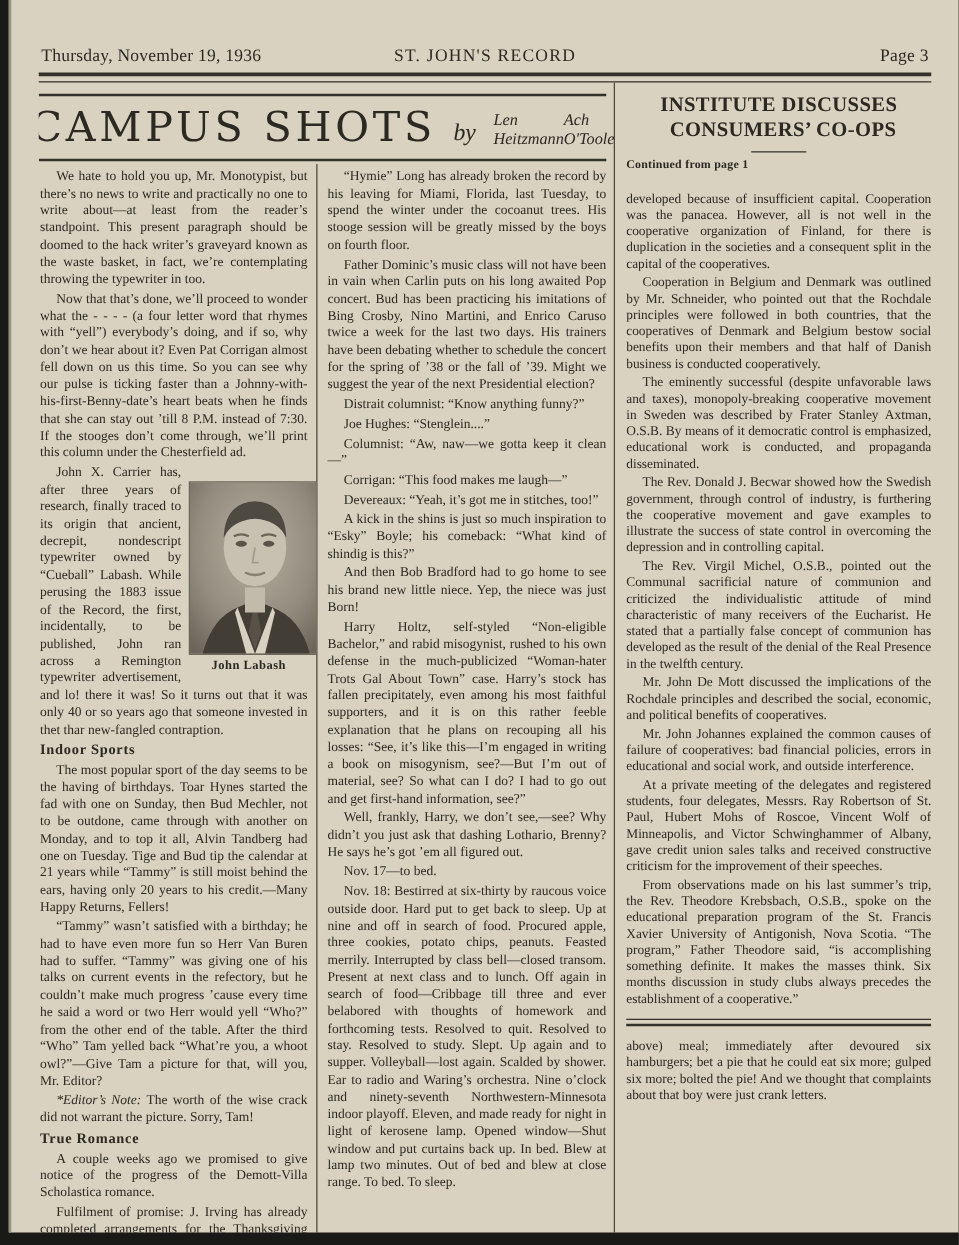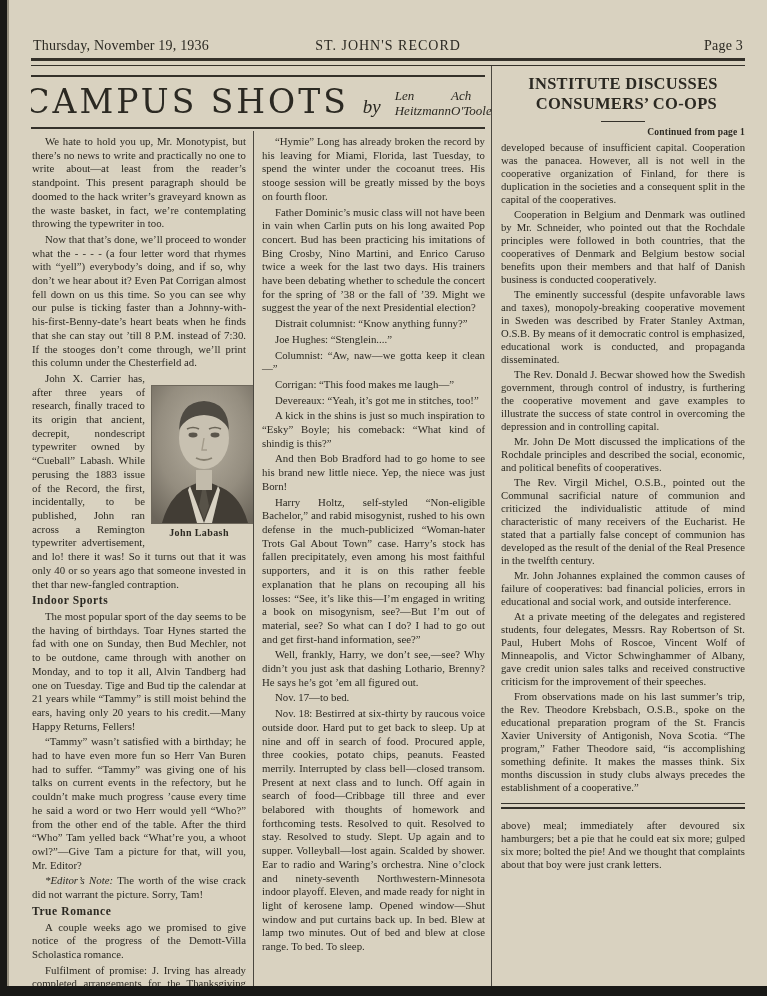--- a/index.html
+++ b/index.html
@@ -79,21 +79,21 @@
     float:right;width:94px;margin:14px 0 2px 7px;
     display:block;text-indent:0;
   }
   .photo-box svg{display:block;width:104px;height:137px;background:#8f887c;outline:1px solid #6e685c;}
   .photo-caption{display:block;text-align:center;font-weight:bold;font-size:10px;padding-top:3px;letter-spacing:.4px;}
   
   .c3-headline{font-weight:bold;font-size:16.5px;line-height:1.22;letter-spacing:.3px;margin:2px 0 0 0;}
   .c3-line1{display:block;text-align:center;}
   .c3-line2{display:block;text-align:right;padding-right:28px;}
   .c3-smallrule{width:44px;border-top:1.5px solid #34312a;margin:7px auto 5px auto;}
-  .c3-continued{text-align:right;font-weight:bold;font-size:9.5px;margin-bottom:4px;letter-spacing:.2px;}
+  .c3-continued{text-align:left;font-weight:bold;font-size:9.5px;margin-bottom:16px;letter-spacing:.2px;}
 </style>
 </head>
 <body>
 
 <div class="scan">
   <div class="page">
 
     <header class="pg-header">
       <span class="hdr-date">Thursday, November 19, 1936</span>
       <span class="hdr-title">ST. JOHN'S RECORD</span>
@@ -173,22 +173,22 @@
           <span class="c3-line1">INSTITUTE DISCUSSES</span>
           <span class="c3-line2">CONSUMERS’ CO-OPS</span>
         </h2>
         <div class="c3-smallrule"></div>
         <div class="c3-continued">Continued from page 1</div>
         <div>
             <div class="blk flush">developed because of insufficient capital. Cooperation was the panacea. However, all is not well in the cooperative organization of Finland, for there is duplication in the societies and a consequent split in the capital of the cooperatives.</div>
             <div class="blk para">Cooperation in Belgium and Denmark was outlined by Mr. Schneider, who pointed out that the Rochdale principles were followed in both countries, that the cooperatives of Denmark and Belgium bestow social benefits upon their members and that half of Danish business is conducted cooperatively.</div>
             <div class="blk para">The eminently successful (despite unfavorable laws and taxes), monopoly-breaking cooperative movement in Sweden was described by Frater Stanley Axtman, O.S.B. By means of it democratic control is emphasized, educational work is conducted, and propaganda disseminated.</div>
             <div class="blk para">The Rev. Donald J. Becwar showed how the Swedish government, through control of industry, is furthering the cooperative movement and gave examples to illustrate the success of state control in overcoming the depression and in controlling capital.</div>
+            <div class="blk para">The Rev. Virgil Michel, O.S.B., pointed out the Communal sacrificial nature of communion and criticized the individualistic attitude of mind characteristic of many receivers of the Eucharist. He stated that a partially false concept of communion has developed as the result of the denial of the Real Presence in the twelfth century.</div>
             <div class="blk para">Mr. John De Mott discussed the implications of the Rochdale principles and described the social, economic, and political benefits of cooperatives.</div>
-            <div class="blk para">The Rev. Virgil Michel, O.S.B., pointed out the Communal sacrificial nature of communion and criticized the individualistic attitude of mind characteristic of many receivers of the Eucharist. He stated that a partially false concept of communion has developed as the result of the denial of the Real Presence in the twelfth century.</div>
             <div class="blk para">Mr. John Johannes explained the common causes of failure of cooperatives: bad financial policies, errors in educational and social work, and outside interference.</div>
             <div class="blk para">At a private meeting of the delegates and registered students, four delegates, Messrs. Ray Robertson of St. Paul, Hubert Mohs of Roscoe, Vincent Wolf of Minneapolis, and Victor Schwinghammer of Albany, gave credit union sales talks and received constructive criticism for the improvement of their speeches.</div>
             <div class="blk para">From observations made on his last summer’s trip, the Rev. Theodore Krebsbach, O.S.B., spoke on the educational preparation program of the St. Francis Xavier University of Antigonish, Nova Scotia. “The program,” Father Theodore said, “is accomplishing something definite. It makes the masses think. Six months discussion in study clubs always precedes the establishment of a cooperative.”</div>
             <div class="rule-double"></div>
             <div class="blk flush">above) meal; immediately after devoured six hamburgers; bet a pie that he could eat six more; gulped six more; bolted the pie! And we thought that complaints about that boy were just crank letters.</div>
           </div>
       </aside>
 
     </div>
   </div>

